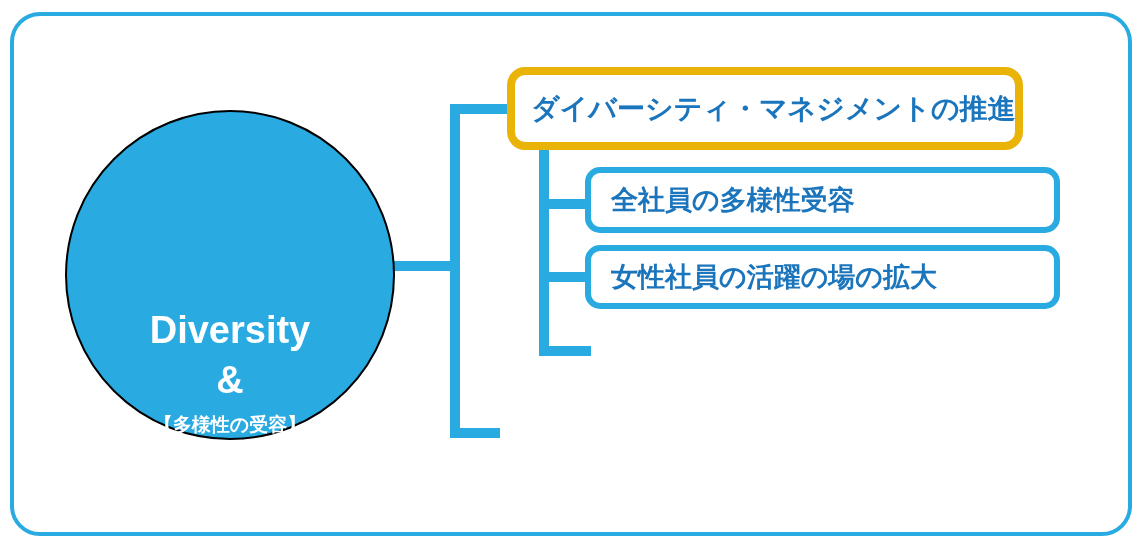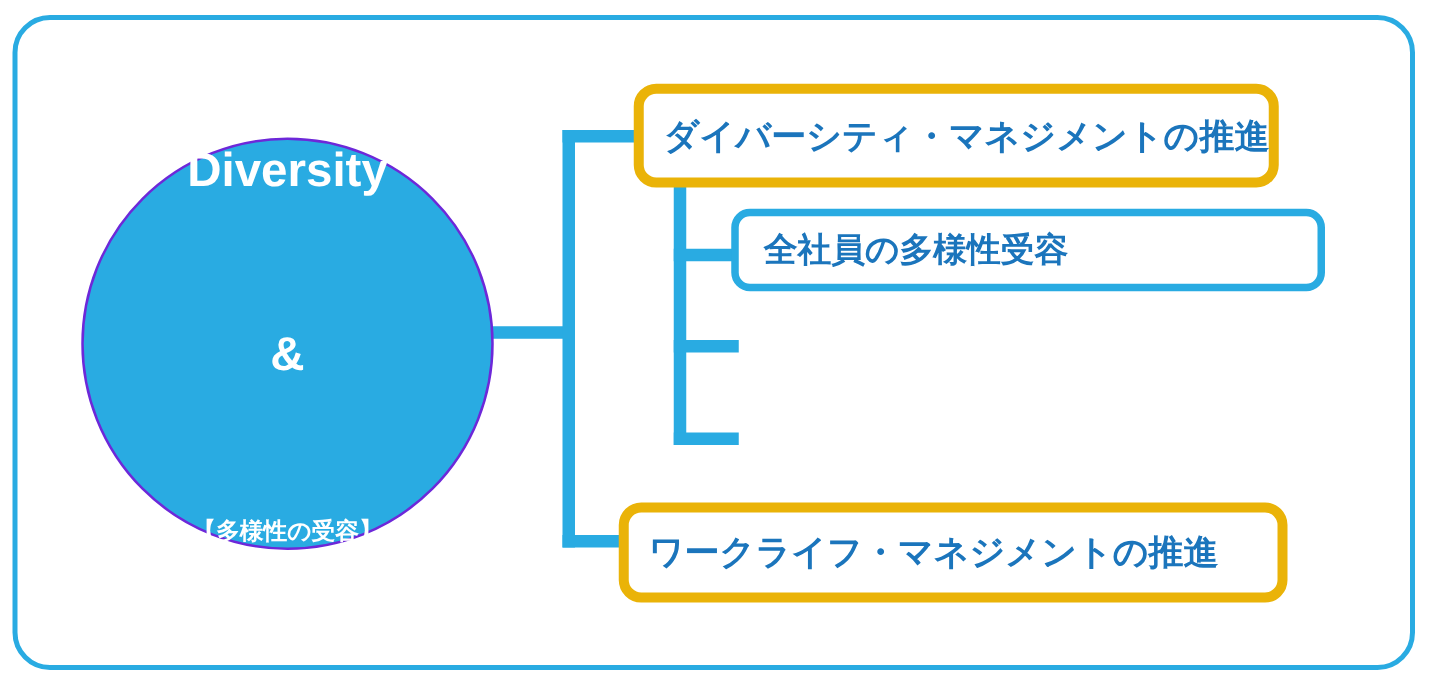--- a/index.html
+++ b/index.html
@@ -23,25 +23,25 @@
     background: transparent;
   }
 
   
   .root-circle {
     position: absolute;
     left: 65px; top: 110px;
     width: 330px; height: 330px;
     border-radius: 50%;
     background: #29ABE2;
-    border: 2px solid #6d28d9;
+    border: 2px solid #000000;
     display: flex;
     flex-direction: column;
     align-items: center;
-    justify-content: space-between;
+    justify-content: flex-end;
     z-index: 2;
     text-align: center;
   }
   .root-title {
     color: #ffffff;
     font-weight: bold;
     font-size: 38px;
     line-height: 1.32;
   }
   .root-subtitle {
@@ -118,18 +118,18 @@
   <div class="line line-stub-s2"></div>
   <div class="line line-stub-s3"></div>
 
   <div class="node-box main-box box-main-1">
     <span>ダイバーシティ・マネジメントの推進</span>
   </div>
 
   <div class="node-box sub-box box-sub-1">
     <span>全社員の多様性受容</span>
   </div>
+  <div class="node-box sub-box box-sub-2">
+    <span>女性社員の活躍の場の拡大</span>
+  </div>
 
-  <div class="node-box main-box box-main-2">
-    <span>ワークライフ・マネジメントの推進</span>
-  </div>
 
 </div>
 
 </body></html>

